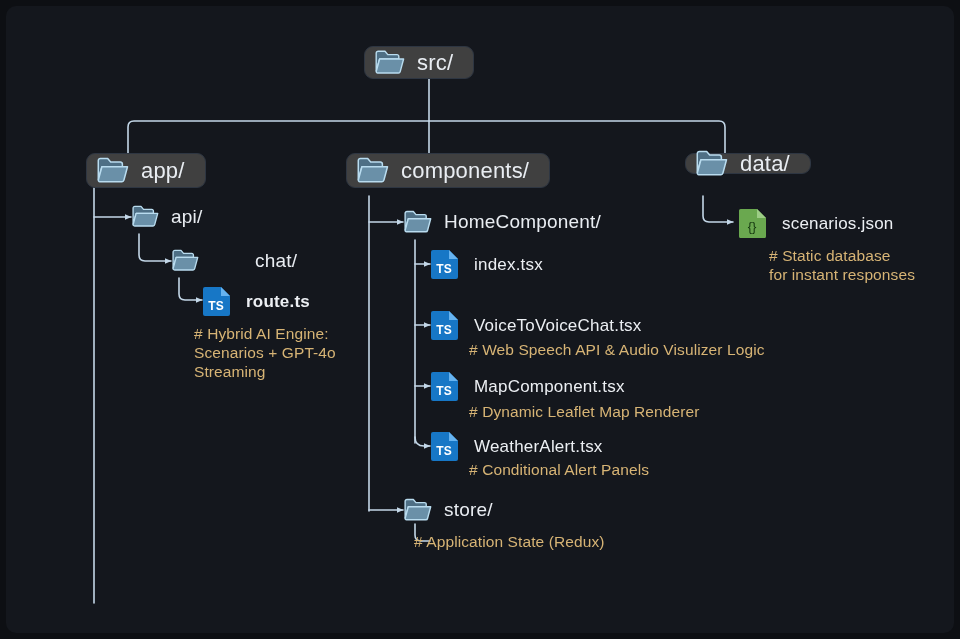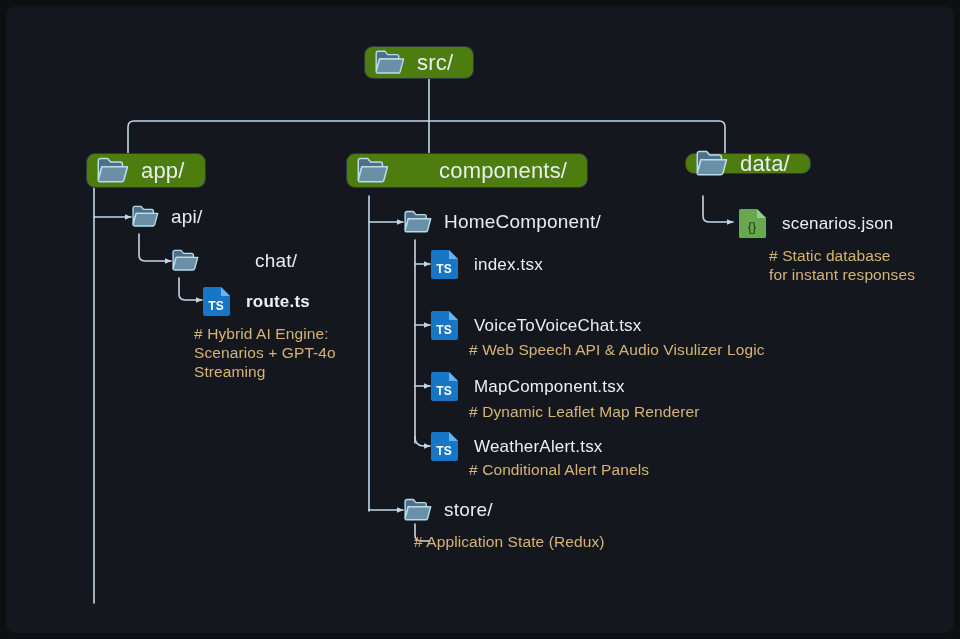--- a/index.html
+++ b/index.html
@@ -31,21 +31,21 @@
     pointer-events: none;
   }
   .node {
     position: absolute;
     display: flex;
     align-items: center;
     white-space: nowrap;
   }
   
   .boxed {
-    background: #4d7c0f;
+    background: #404040;
     border: 1px solid #2e3642;
     border-radius: 9px;
     padding: 6px 20px 6px 10px;
     box-sizing: border-box;
   }
   .label {
     color: #e9edf2;
     font-size: 21px;
     letter-spacing: .2px;
     margin-left: 12px;
@@ -138,21 +138,21 @@
   <div class="node boxed" style="left:80px; top:147px; height:35px;">
     <span class="folder">
       <svg width="32" height="27" viewBox="0 0 30 25">
         <path d="M1.2,3.2 A2,2 0 0 1 3.2,1.2 L10,1.2 L12.8,4.6 L22,4.6 A1.8,1.8 0 0 1 23.8,6.4 L23.8,9 L4.6,9 L1.2,21 Z" fill="#4e6f85" stroke="#b9dcef" stroke-width="1.4" stroke-linejoin="round"></path>
         <path d="M4.6,9 L28.6,9 L25.2,21.6 A1.8,1.8 0 0 1 23.4,23 L2.6,23 A1.4,1.4 0 0 1 1.3,21.2 Z" fill="#6a90a8" stroke="#b9dcef" stroke-width="1.4" stroke-linejoin="round"></path>
       </svg>
     </span>
     <span class="label big">app/</span>
   </div>
 
-  <div class="node boxed" style="left:340px; top:147px; height:35px;gap:38px;">
+  <div class="node boxed" style="left:340px; top:147px; height:35px;">
     <span class="folder">
       <svg width="32" height="27" viewBox="0 0 30 25">
         <path d="M1.2,3.2 A2,2 0 0 1 3.2,1.2 L10,1.2 L12.8,4.6 L22,4.6 A1.8,1.8 0 0 1 23.8,6.4 L23.8,9 L4.6,9 L1.2,21 Z" fill="#4e6f85" stroke="#b9dcef" stroke-width="1.4" stroke-linejoin="round"></path>
         <path d="M4.6,9 L28.6,9 L25.2,21.6 A1.8,1.8 0 0 1 23.4,23 L2.6,23 A1.4,1.4 0 0 1 1.3,21.2 Z" fill="#6a90a8" stroke="#b9dcef" stroke-width="1.4" stroke-linejoin="round"></path>
       </svg>
     </span>
     <span class="label big">components/</span>
   </div>
 
   <div class="node boxed" style="left:679px; top:147px; height:21px;">

